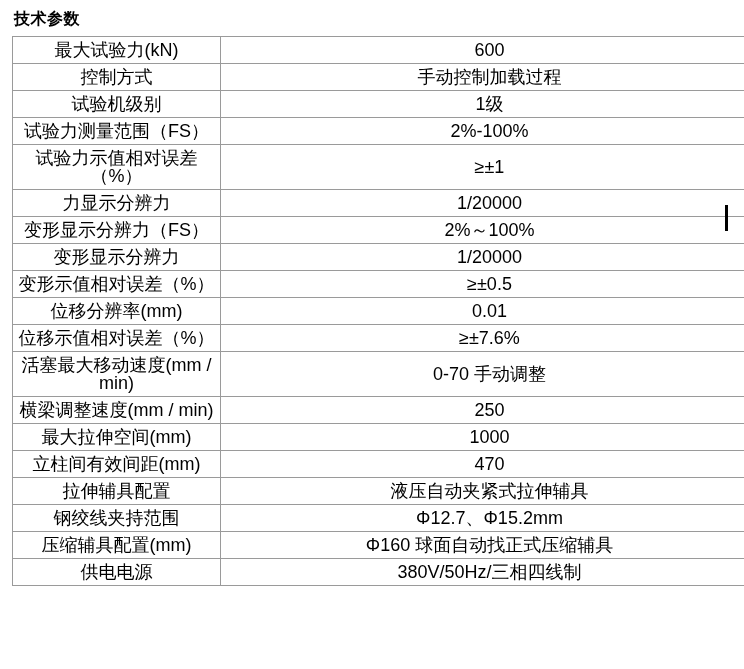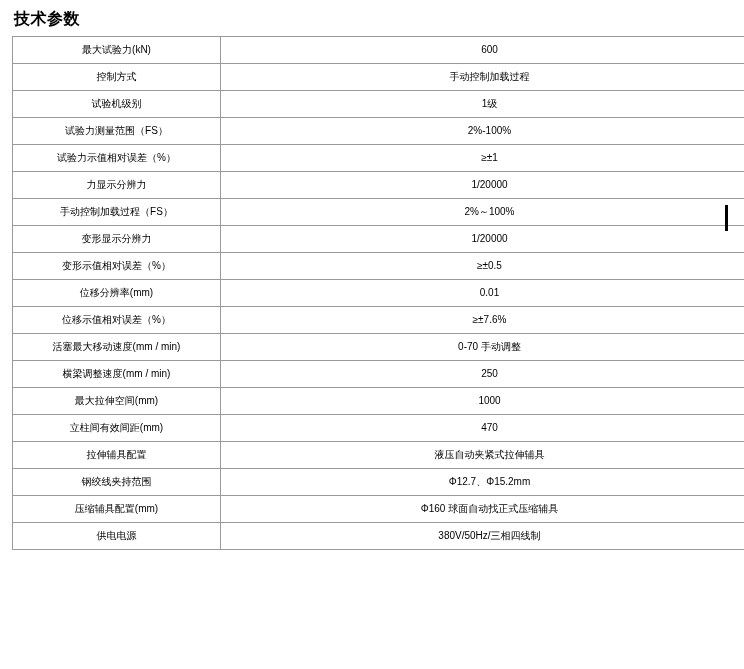--- a/index.html
+++ b/index.html
@@ -27,21 +27,21 @@
     letter-spacing: 0.5px;
   }
   table.spec {
     border-collapse: collapse;
     width: 707px;
     table-layout: fixed;
     border: 1px solid #9a9a9a;
   }
   table.spec td {
     border: 1px solid #9a9a9a;
-    font-size: 10px;
+    font-size: 18px;
     line-height: 18px;
     text-align: center;
     vertical-align: middle;
     padding: 4px 4px;
     height: 22px;
     box-sizing: border-box;
   }
   td.label {
     width: 208px;
   }
@@ -86,21 +86,21 @@
         </tr>
         <tr>
           <td class="label">试验力示值相对误差（%）</td>
           <td class="value">≥±1</td>
         </tr>
         <tr>
           <td class="label">力显示分辨力</td>
           <td class="value">1/20000</td>
         </tr>
         <tr>
-          <td class="label">手动控制加载过程（FS）</td>
+          <td class="label">变形显示分辨力（FS）</td>
           <td class="value">2%～100%</td>
         </tr>
         <tr>
           <td class="label">变形显示分辨力</td>
           <td class="value">1/20000</td>
         </tr>
         <tr>
           <td class="label">变形示值相对误差（%）</td>
           <td class="value">≥±0.5</td>
         </tr>

